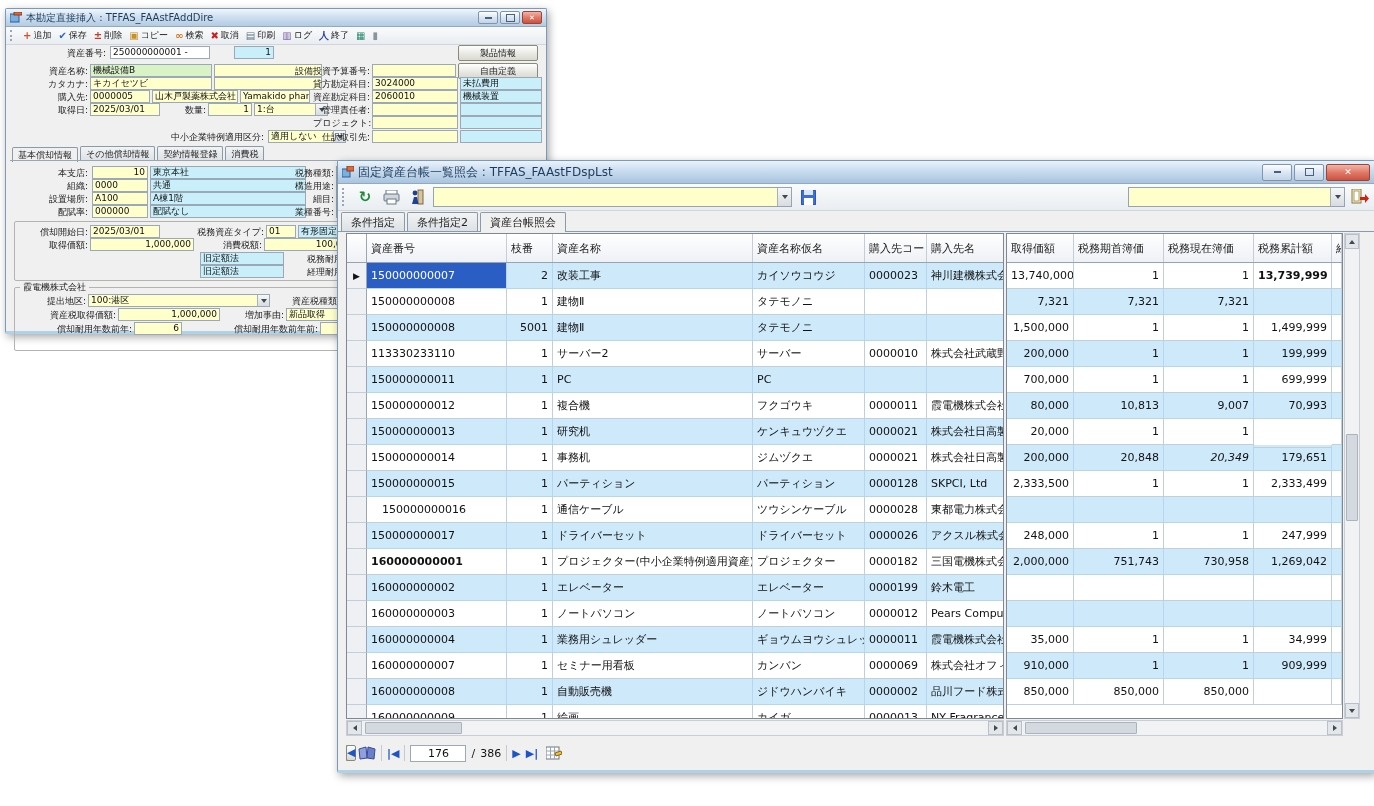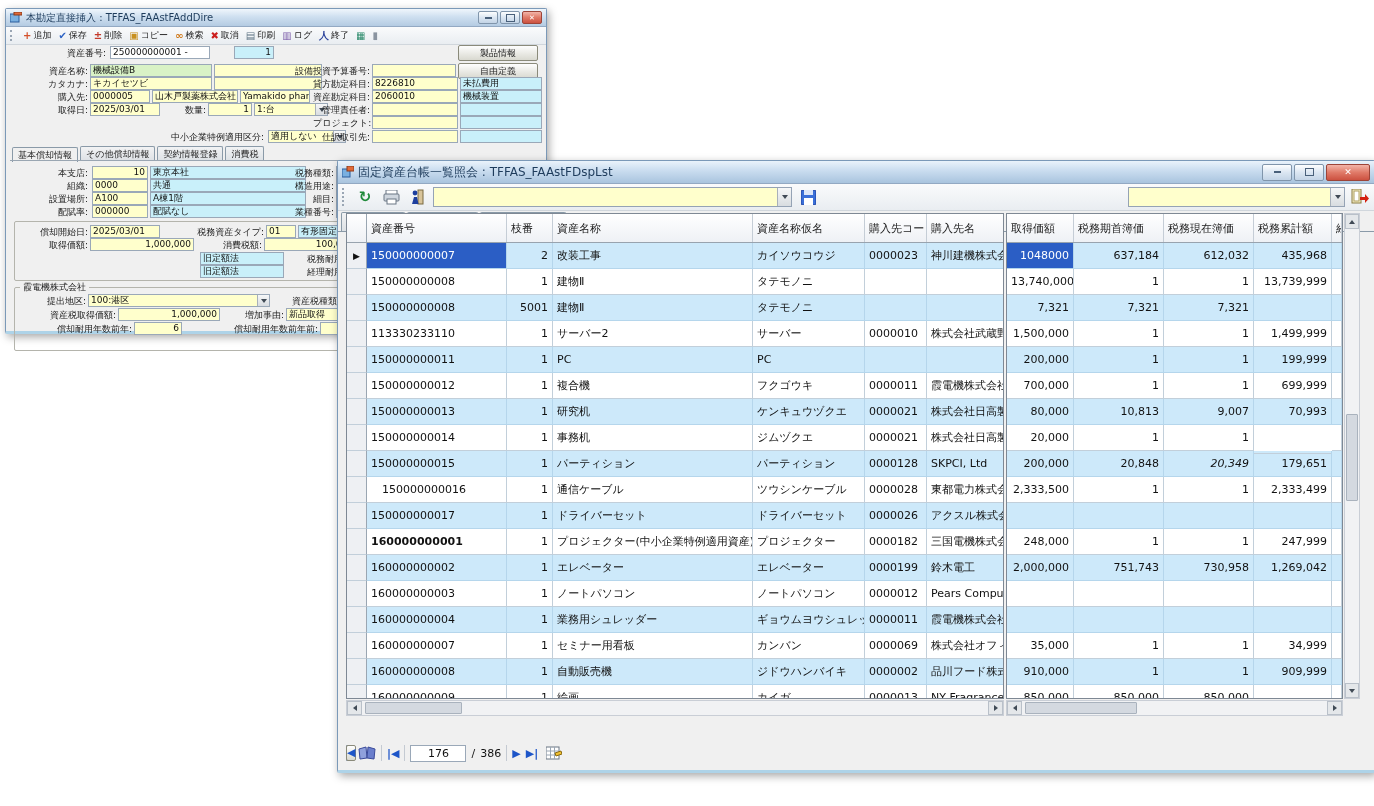--- a/index.html
+++ b/index.html
@@ -58,21 +58,21 @@
   .fld.green{background:#d9f2c6;}
   .fld.white{background:#ffffff;}
   .fld.num{text-align:right;}
   .fld .dd{position:absolute;right:0;top:0;bottom:0;width:11px;background:linear-gradient(#f6f7f8,#d8dce0);
            border-left:1px solid #a8b0ba;display:flex;align-items:center;justify-content:center;}
   .btn{position:absolute;height:16px;box-sizing:border-box;background:linear-gradient(#fefefe,#e9e9e4 55%,#d9d9d0);
        border:1px solid #8a8a7a;border-radius:2px;font-size:9px;text-align:center;line-height:14px;color:#222;}
   .grpbox{position:absolute;border:1px solid #b4b4ac;border-radius:2px;}
   .grplegend{position:absolute;font-size:9px;color:#1a1a1a;background:#f0f0f0;padding:0 3px;line-height:10px;}
   
-  .grid{position:absolute;left:8px;top:52px;width:928px;height:503px;}
+  .grid{position:absolute;left:8px;top:72px;width:928px;height:503px;}
   .pane{position:absolute;top:0;height:486px;box-sizing:border-box;border:1px solid #7e8894;background:#fff;overflow:hidden;}
   .pane.left{left:0;width:658px;}
   .pane.right{left:660px;width:337px;}
   .hrow{display:flex;height:28px;background:linear-gradient(#ffffff,#eef1f5);border-bottom:1px solid #98a3ae;}
   .hcell{box-sizing:border-box;border-right:1px solid #c5cdd6;font-size:11px;color:#1c1c1c;display:flex;
          align-items:center;padding:0 4px;white-space:nowrap;overflow:hidden;flex:none;}
   .grow{display:flex;height:26px;background:#fff;}
   .grow.alt{background:#cde9fa;}
   .gcell{box-sizing:border-box;border-right:1px solid #c2cfda;border-bottom:1px solid #c2cfda;font-size:11px;
          color:#111;line-height:25px;padding:0 4px;white-space:nowrap;overflow:hidden;flex:none;}
@@ -175,21 +175,21 @@
       <span class="fld green" style="left:84px;top:21px;width:122px;">機械設備B</span>
       <span class="fld" style="left:208px;top:21px;width:108px;"></span>
       <span class="lbl" style="left:288px;top:22px;width:76px;">設備投資予算番号:</span>
       <span class="fld" style="left:366px;top:21px;width:84px;"></span>
       <span class="btn" style="left:452px;top:20px;width:80px;">自由定義</span>
 
       <span class="lbl" style="left:8px;top:35px;width:74px;">カタカナ:</span>
       <span class="fld" style="left:84px;top:34px;width:122px;">キカイセツビ</span>
       <span class="fld" style="left:208px;top:34px;width:108px;"></span>
       <span class="lbl" style="left:307px;top:35px;width:57px;">貸方勘定科目:</span>
-      <span class="fld" style="left:366px;top:34px;width:86px;">8226810</span>
+      <span class="fld" style="left:366px;top:34px;width:86px;">3024000</span>
       <span class="fld cyan" style="left:454px;top:34px;width:82px;">未払費用</span>
 
       <span class="lbl" style="left:8px;top:48px;width:74px;">購入先:</span>
       <span class="fld" style="left:84px;top:47px;width:60px;">0000005</span>
       <span class="fld" style="left:146px;top:47px;width:86px;">山木戸製薬株式会社</span>
       <span class="fld" style="left:234px;top:47px;width:70px;">Yamakido pharma</span>
       <span class="lbl" style="left:307px;top:48px;width:57px;">資産勘定科目:</span>
       <span class="fld" style="left:366px;top:47px;width:86px;">2060010</span>
       <span class="fld cyan" style="left:454px;top:47px;width:82px;">機械装置</span>
 
@@ -528,32 +528,25 @@
           </div>
         </div>
       <div class="pane right" id="paneRight">
           <div class="hrow">
             <div class="hcell" style="width: 67px;">取得価額</div>
             <div class="hcell" style="width: 90px;">税務期首簿価</div>
             <div class="hcell" style="width: 90px;">税務現在簿価</div>
             <div class="hcell" style="width: 78px;">税務累計額</div>
             <div class="hcell" style="width: 10px;">経</div>
           </div>
-          <div class="grow alt">
-            <div class="gcell num sel" style="width: 67px;">1048000</div>
-            <div class="gcell num" style="width: 90px;">637,184</div>
-            <div class="gcell num" style="width: 90px;">612,032</div>
-            <div class="gcell num" style="width: 78px;">435,968</div>
-            <div class="gcell" style="width: 10px;"></div>
-          </div>
           <div class="grow">
             <div class="gcell num" style="width: 67px;">13,740,000</div>
             <div class="gcell num" style="width: 90px;">1</div>
             <div class="gcell num" style="width: 90px;">1</div>
-            <div class="gcell num" style="width: 78px;">13,739,999</div>
+            <div class="gcell num" style="width: 78px; font-weight: bold;">13,739,999</div>
             <div class="gcell" style="width: 10px;"></div>
           </div>
           <div class="grow alt">
             <div class="gcell num" style="width: 67px;">7,321</div>
             <div class="gcell num" style="width: 90px;">7,321</div>
             <div class="gcell num" style="width: 90px;">7,321</div>
             <div class="gcell num" style="width: 78px;"></div>
             <div class="gcell" style="width: 10px;"></div>
           </div>
           <div class="grow">

